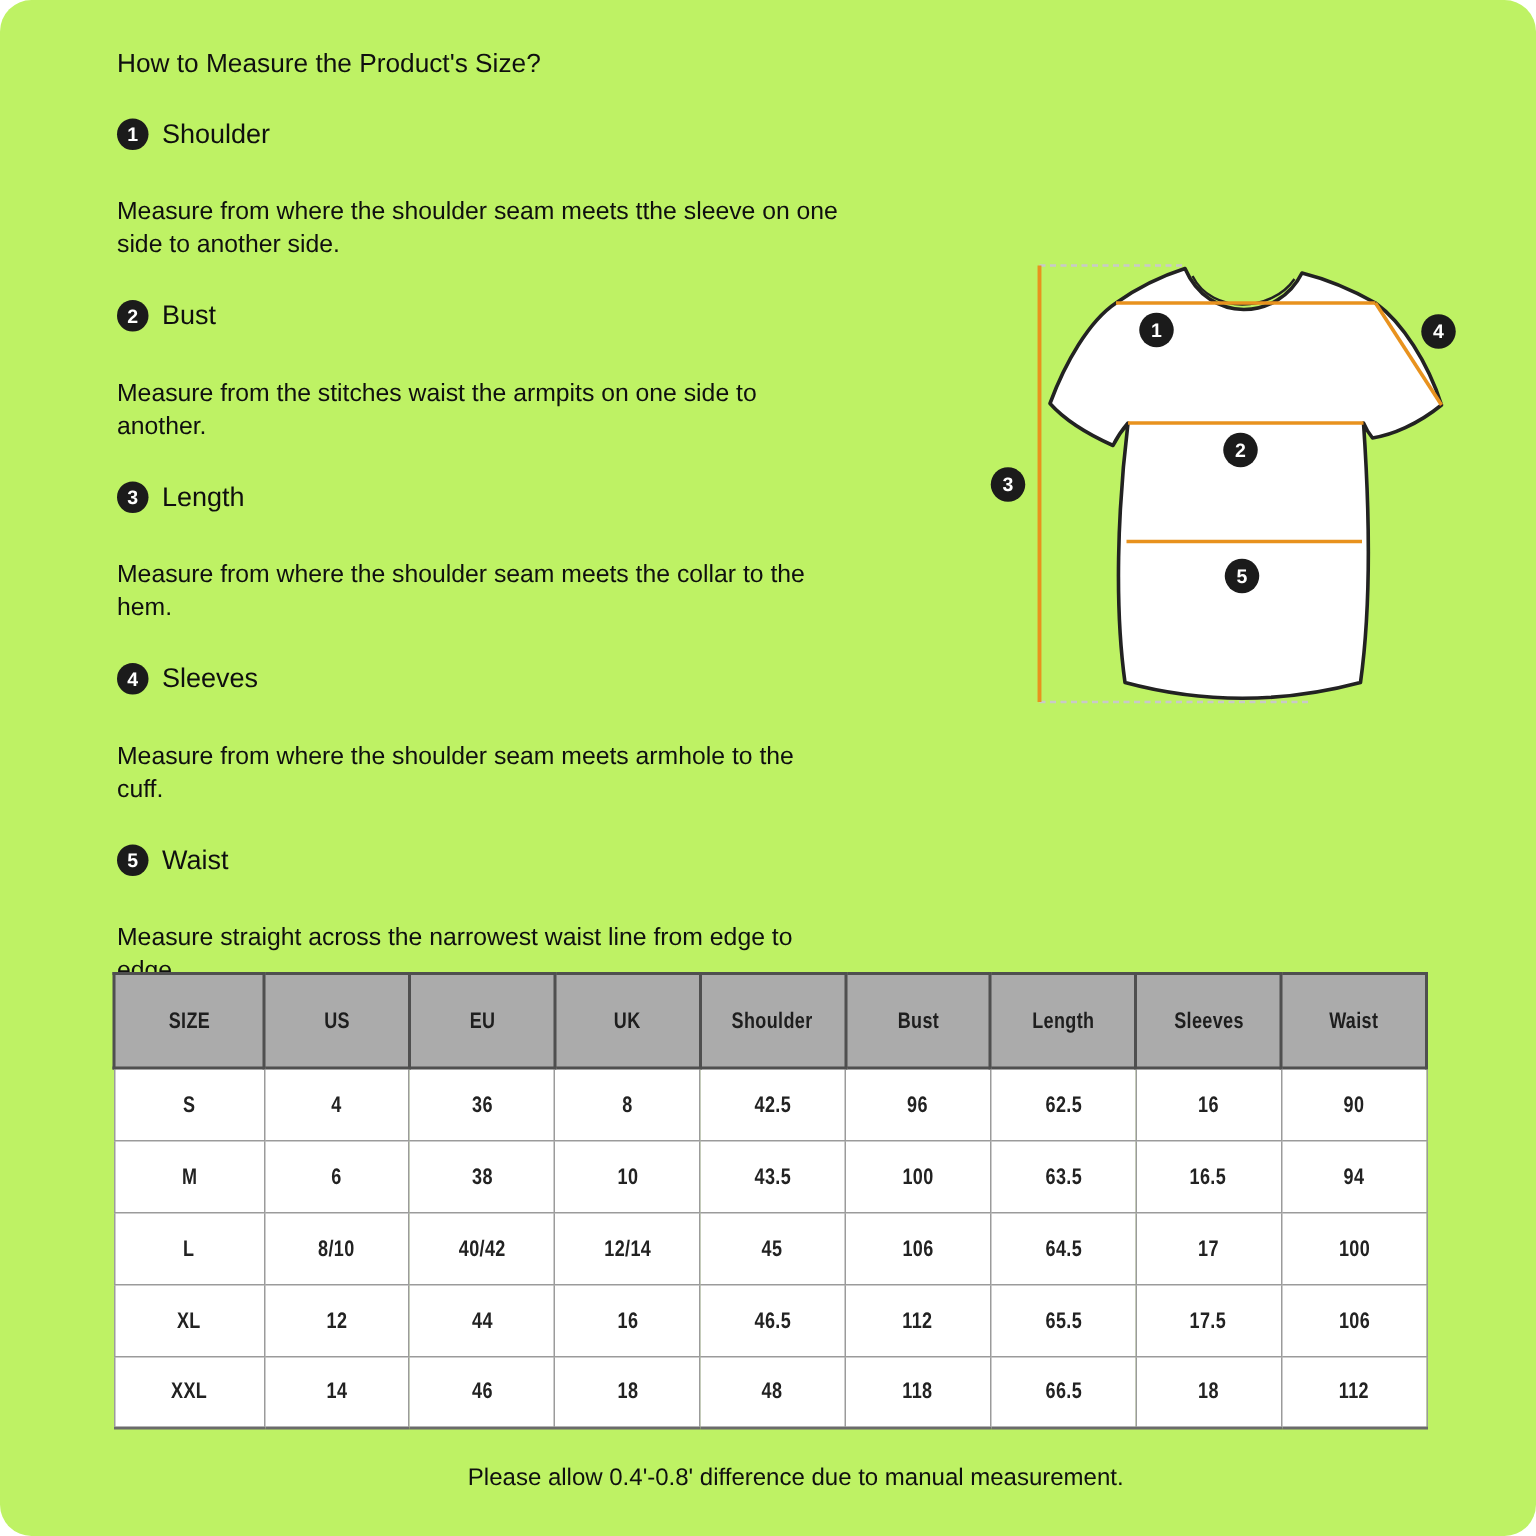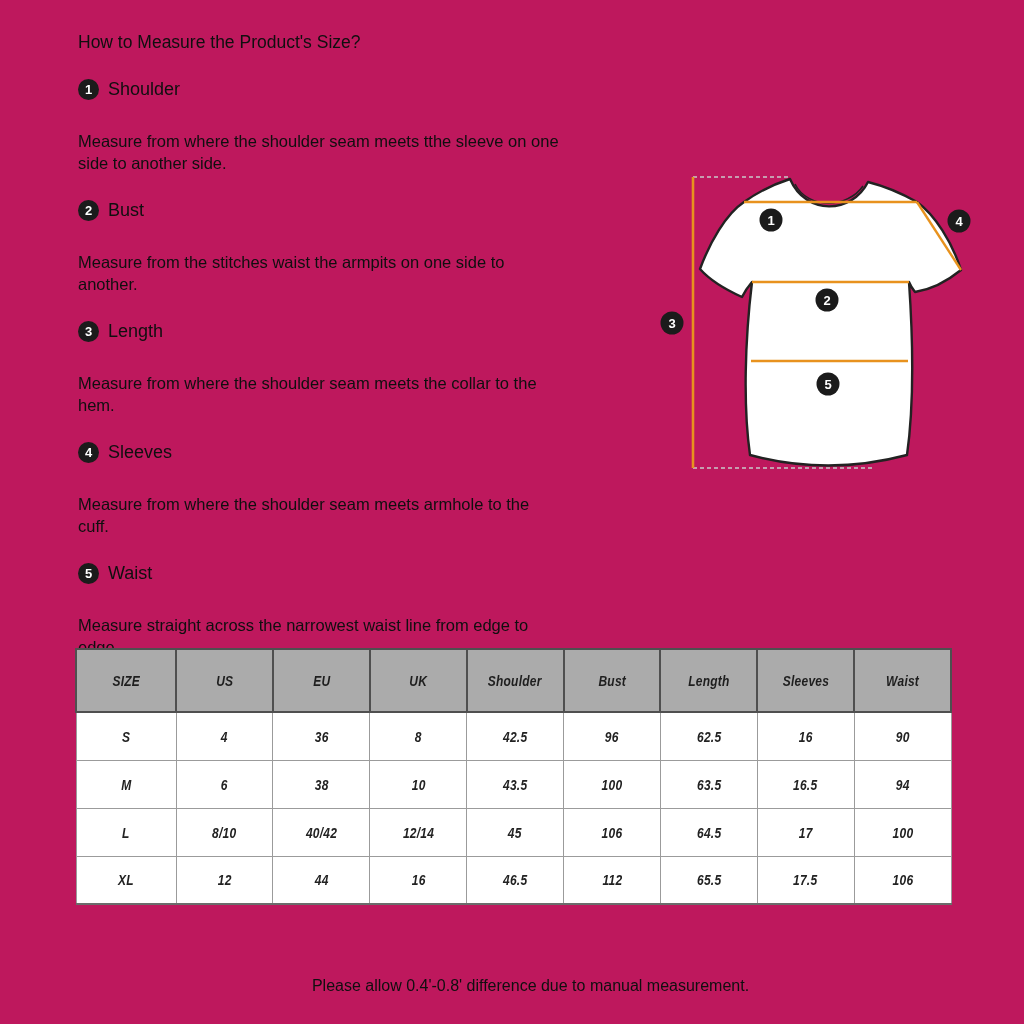--- a/index.html
+++ b/index.html
@@ -2,22 +2,23 @@
 <html><head>
 <meta charset="utf-8">
 <style>
   * { margin: 0; padding: 0; box-sizing: border-box; }
   html, body { background: #ffffff; }
   body { font-family: "Liberation Sans", sans-serif; color: #111; }
   .page {
     position: relative;
     width: 1024px;
     height: 1024px;
-    background: #be185d;
+    background: #bef264;
     overflow: hidden;
+    border-radius: 21px;
   }
 
   
   .text-col {
     position: absolute;
     left: 78px;
     top: 31px;
     width: 540px;
   }
   .page-title {
@@ -70,21 +71,20 @@
     width: 384px;
     height: 340px;
   }
 
   
   .table-wrap {
     position: absolute;
     left: 75px;
     top: 648px;
     width: 877px;
-    font-style: italic;
   }
   table.size-table {
     width: 100%;
     border-collapse: collapse;
     table-layout: fixed;
   }
   table.size-table col.c-size { width: 100px; }
   table.size-table th {
     background: #ababab;
     border: 2px solid #4f4f4f;
@@ -295,19 +295,30 @@
           <td><span class="cond">XL</span></td>
           <td><span class="cond">12</span></td>
           <td><span class="cond">44</span></td>
           <td><span class="cond">16</span></td>
           <td><span class="cond">46.5</span></td>
           <td><span class="cond">112</span></td>
           <td><span class="cond">65.5</span></td>
           <td><span class="cond">17.5</span></td>
           <td><span class="cond">106</span></td>
         </tr>
+        <tr>
+          <td><span class="cond">XXL</span></td>
+          <td><span class="cond">14</span></td>
+          <td><span class="cond">46</span></td>
+          <td><span class="cond">18</span></td>
+          <td><span class="cond">48</span></td>
+          <td><span class="cond">118</span></td>
+          <td><span class="cond">66.5</span></td>
+          <td><span class="cond">18</span></td>
+          <td><span class="cond">112</span></td>
+        </tr>
       </tbody>
     </table>
   </div>
 
   <div class="footnote">Please allow 0.4'-0.8' difference due to manual measurement.</div>
 
 </div>
 
 </body></html>

